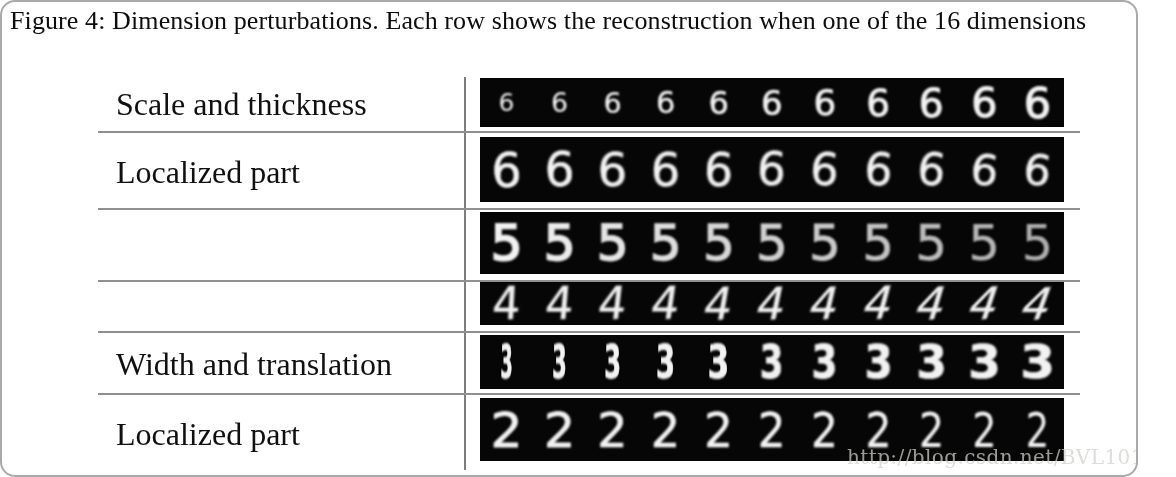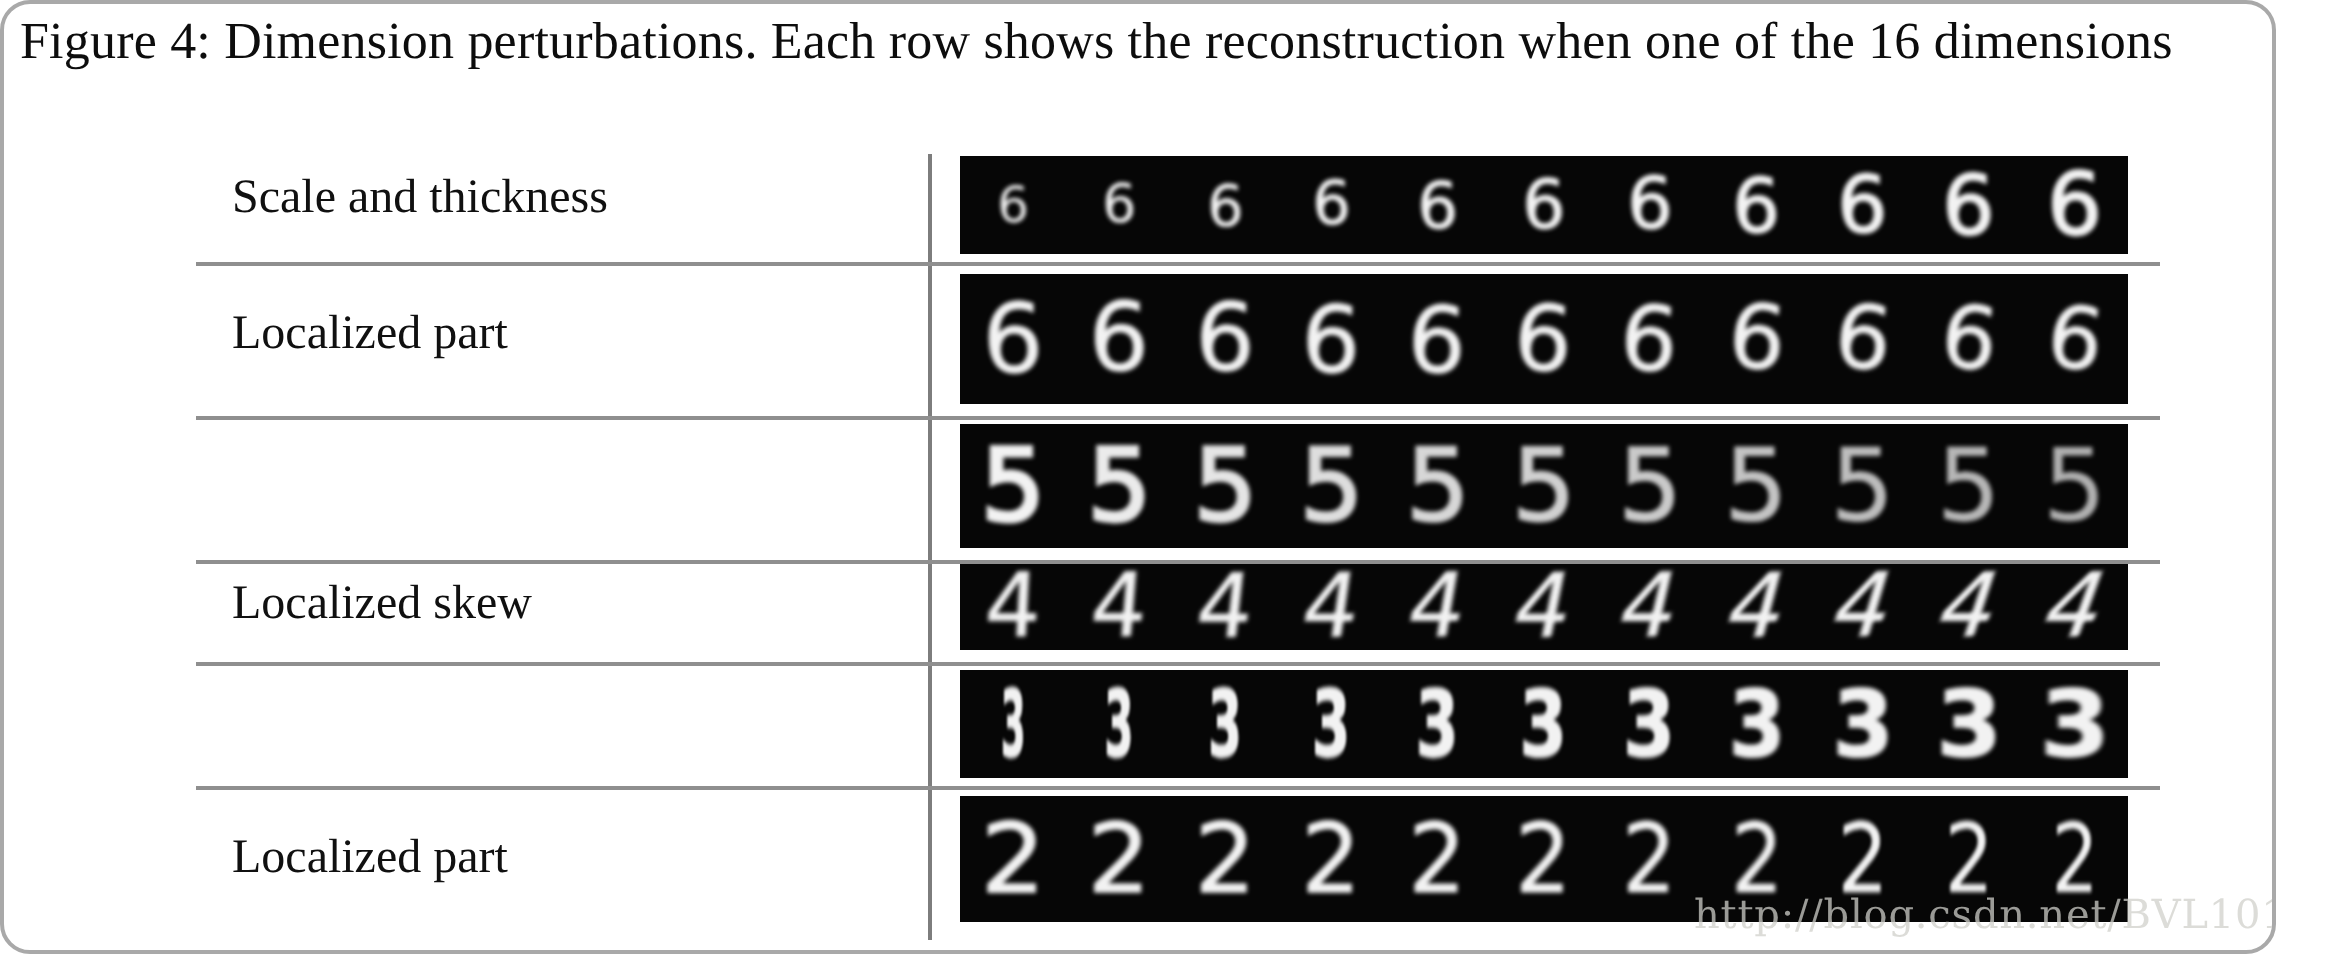--- a/index.html
+++ b/index.html
@@ -23,21 +23,21 @@
   .v-divider{
     position:absolute;left:462px;top:75px;width:2px;height:393px;
     background:#7d7d7d;
   }
   .h-sep{
     position:absolute;left:96px;width:982px;height:2px;
     background:#8f8f8f;
   }
   .row-label{
     position:absolute;left:114px;
-    font-size:24px;color:#101010;white-space:nowrap;
+    font-size:32px;color:#101010;white-space:nowrap;
   }
   .strip{
     position:absolute;left:478px;width:584px;
     background:#060606;
     display:flex;align-items:center;
     overflow:hidden;
   }
   .digit-cell{
     width:53.09px;flex:0 0 auto;
     display:flex;align-items:center;justify-content:center;
@@ -105,34 +105,34 @@
         <span class="digit-cell" style="font-size: 50px; font-weight: 400; opacity: 0.944; -webkit-text-stroke: 1.76px rgb(242, 242, 242);">5</span>
         <span class="digit-cell" style="font-size: 50px; font-weight: 400; opacity: 0.916; -webkit-text-stroke: 1.54px rgb(242, 242, 242);">5</span>
         <span class="digit-cell" style="font-size: 50px; font-weight: 400; opacity: 0.888; -webkit-text-stroke: 1.32px rgb(242, 242, 242);">5</span>
         <span class="digit-cell" style="font-size: 50px; font-weight: 400; opacity: 0.86; -webkit-text-stroke: 1.1px rgb(242, 242, 242);">5</span>
         <span class="digit-cell" style="font-size: 50px; font-weight: 400; opacity: 0.832; -webkit-text-stroke: 0.88px rgb(242, 242, 242);">5</span>
         <span class="digit-cell" style="font-size: 50px; font-weight: 400; opacity: 0.804; -webkit-text-stroke: 0.66px rgb(242, 242, 242);">5</span>
         <span class="digit-cell" style="font-size: 50px; font-weight: 400; opacity: 0.776; -webkit-text-stroke: 0.44px rgb(242, 242, 242);">5</span>
         <span class="digit-cell" style="font-size: 50px; font-weight: 400; opacity: 0.748; -webkit-text-stroke: 0.22px rgb(242, 242, 242);">5</span>
         <span class="digit-cell" style="font-size: 50px; font-weight: 400; opacity: 0.72;">5</span>
       </div>
-      <div class="row-label" style="top: 287px;">Localized skew</div>
       <div class="strip" style="top: 280px; height: 43px;">
         <span class="digit-cell" style="font-size: 44px; font-weight: 400; opacity: 1; transform: skewX(-3deg); -webkit-text-stroke: 0.4px rgb(242, 242, 242);">4</span>
         <span class="digit-cell" style="font-size: 44px; font-weight: 400; opacity: 1; transform: skewX(-4.7deg); -webkit-text-stroke: 0.4px rgb(242, 242, 242);">4</span>
         <span class="digit-cell" style="font-size: 44px; font-weight: 400; opacity: 1; transform: skewX(-6.4deg); -webkit-text-stroke: 0.4px rgb(242, 242, 242);">4</span>
         <span class="digit-cell" style="font-size: 44px; font-weight: 400; opacity: 1; transform: skewX(-8.1deg); -webkit-text-stroke: 0.4px rgb(242, 242, 242);">4</span>
         <span class="digit-cell" style="font-size: 44px; font-weight: 400; opacity: 1; transform: skewX(-9.8deg); -webkit-text-stroke: 0.4px rgb(242, 242, 242);">4</span>
         <span class="digit-cell" style="font-size: 44px; font-weight: 400; opacity: 1; transform: skewX(-11.5deg); -webkit-text-stroke: 0.4px rgb(242, 242, 242);">4</span>
         <span class="digit-cell" style="font-size: 44px; font-weight: 400; opacity: 1; transform: skewX(-13.2deg); -webkit-text-stroke: 0.4px rgb(242, 242, 242);">4</span>
         <span class="digit-cell" style="font-size: 44px; font-weight: 400; opacity: 1; transform: skewX(-14.9deg); -webkit-text-stroke: 0.4px rgb(242, 242, 242);">4</span>
         <span class="digit-cell" style="font-size: 44px; font-weight: 400; opacity: 1; transform: skewX(-16.6deg); -webkit-text-stroke: 0.4px rgb(242, 242, 242);">4</span>
         <span class="digit-cell" style="font-size: 44px; font-weight: 400; opacity: 1; transform: skewX(-18.3deg); -webkit-text-stroke: 0.4px rgb(242, 242, 242);">4</span>
         <span class="digit-cell" style="font-size: 44px; font-weight: 400; opacity: 1; transform: skewX(-20deg); -webkit-text-stroke: 0.4px rgb(242, 242, 242);">4</span>
       </div>
+      <div class="row-label" style="top: 344px;">Width and translation</div>
       <div class="strip" style="top: 333px; height: 54px;">
         <span class="digit-cell" style="font-size: 46px; font-weight: 700; opacity: 1; transform: scaleX(0.38); -webkit-text-stroke: 1px rgb(242, 242, 242);">3</span>
         <span class="digit-cell" style="font-size: 46px; font-weight: 700; opacity: 1; transform: scaleX(0.452); -webkit-text-stroke: 0.96px rgb(242, 242, 242);">3</span>
         <span class="digit-cell" style="font-size: 46px; font-weight: 700; opacity: 1; transform: scaleX(0.524); -webkit-text-stroke: 0.92px rgb(242, 242, 242);">3</span>
         <span class="digit-cell" style="font-size: 46px; font-weight: 700; opacity: 1; transform: scaleX(0.596); -webkit-text-stroke: 0.88px rgb(242, 242, 242);">3</span>
         <span class="digit-cell" style="font-size: 46px; font-weight: 700; opacity: 1; transform: scaleX(0.668); -webkit-text-stroke: 0.84px rgb(242, 242, 242);">3</span>
         <span class="digit-cell" style="font-size: 46px; font-weight: 700; opacity: 1; transform: scaleX(0.74); -webkit-text-stroke: 0.8px rgb(242, 242, 242);">3</span>
         <span class="digit-cell" style="font-size: 46px; font-weight: 700; opacity: 1; transform: scaleX(0.812); -webkit-text-stroke: 0.76px rgb(242, 242, 242);">3</span>
         <span class="digit-cell" style="font-size: 46px; font-weight: 700; opacity: 1; transform: scaleX(0.884); -webkit-text-stroke: 0.72px rgb(242, 242, 242);">3</span>
         <span class="digit-cell" style="font-size: 46px; font-weight: 700; opacity: 1; transform: scaleX(0.956); -webkit-text-stroke: 0.68px rgb(242, 242, 242);">3</span>

